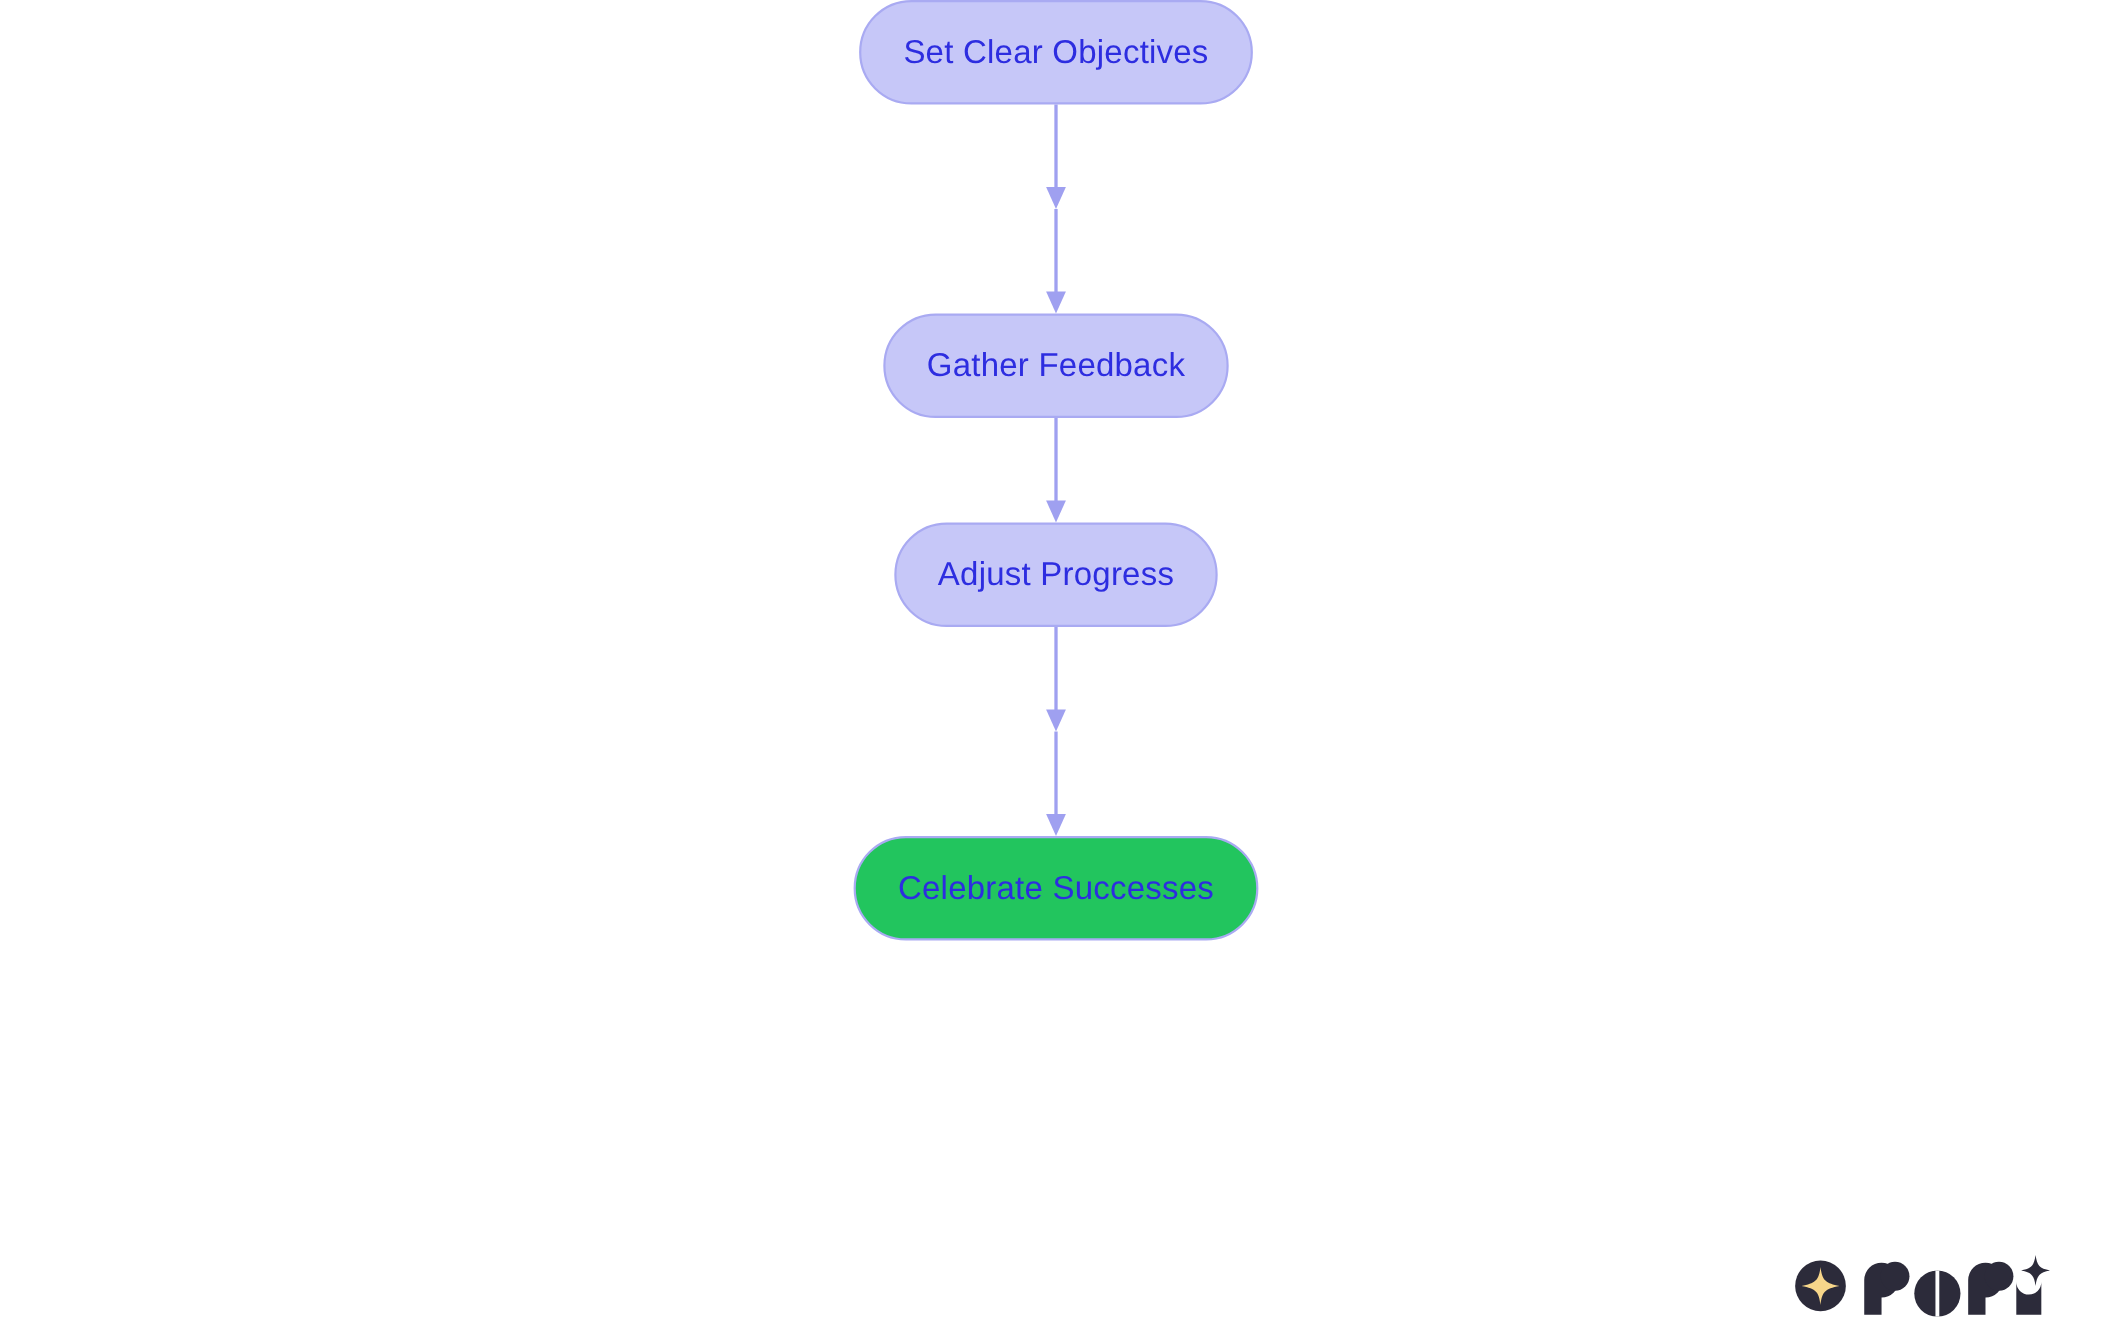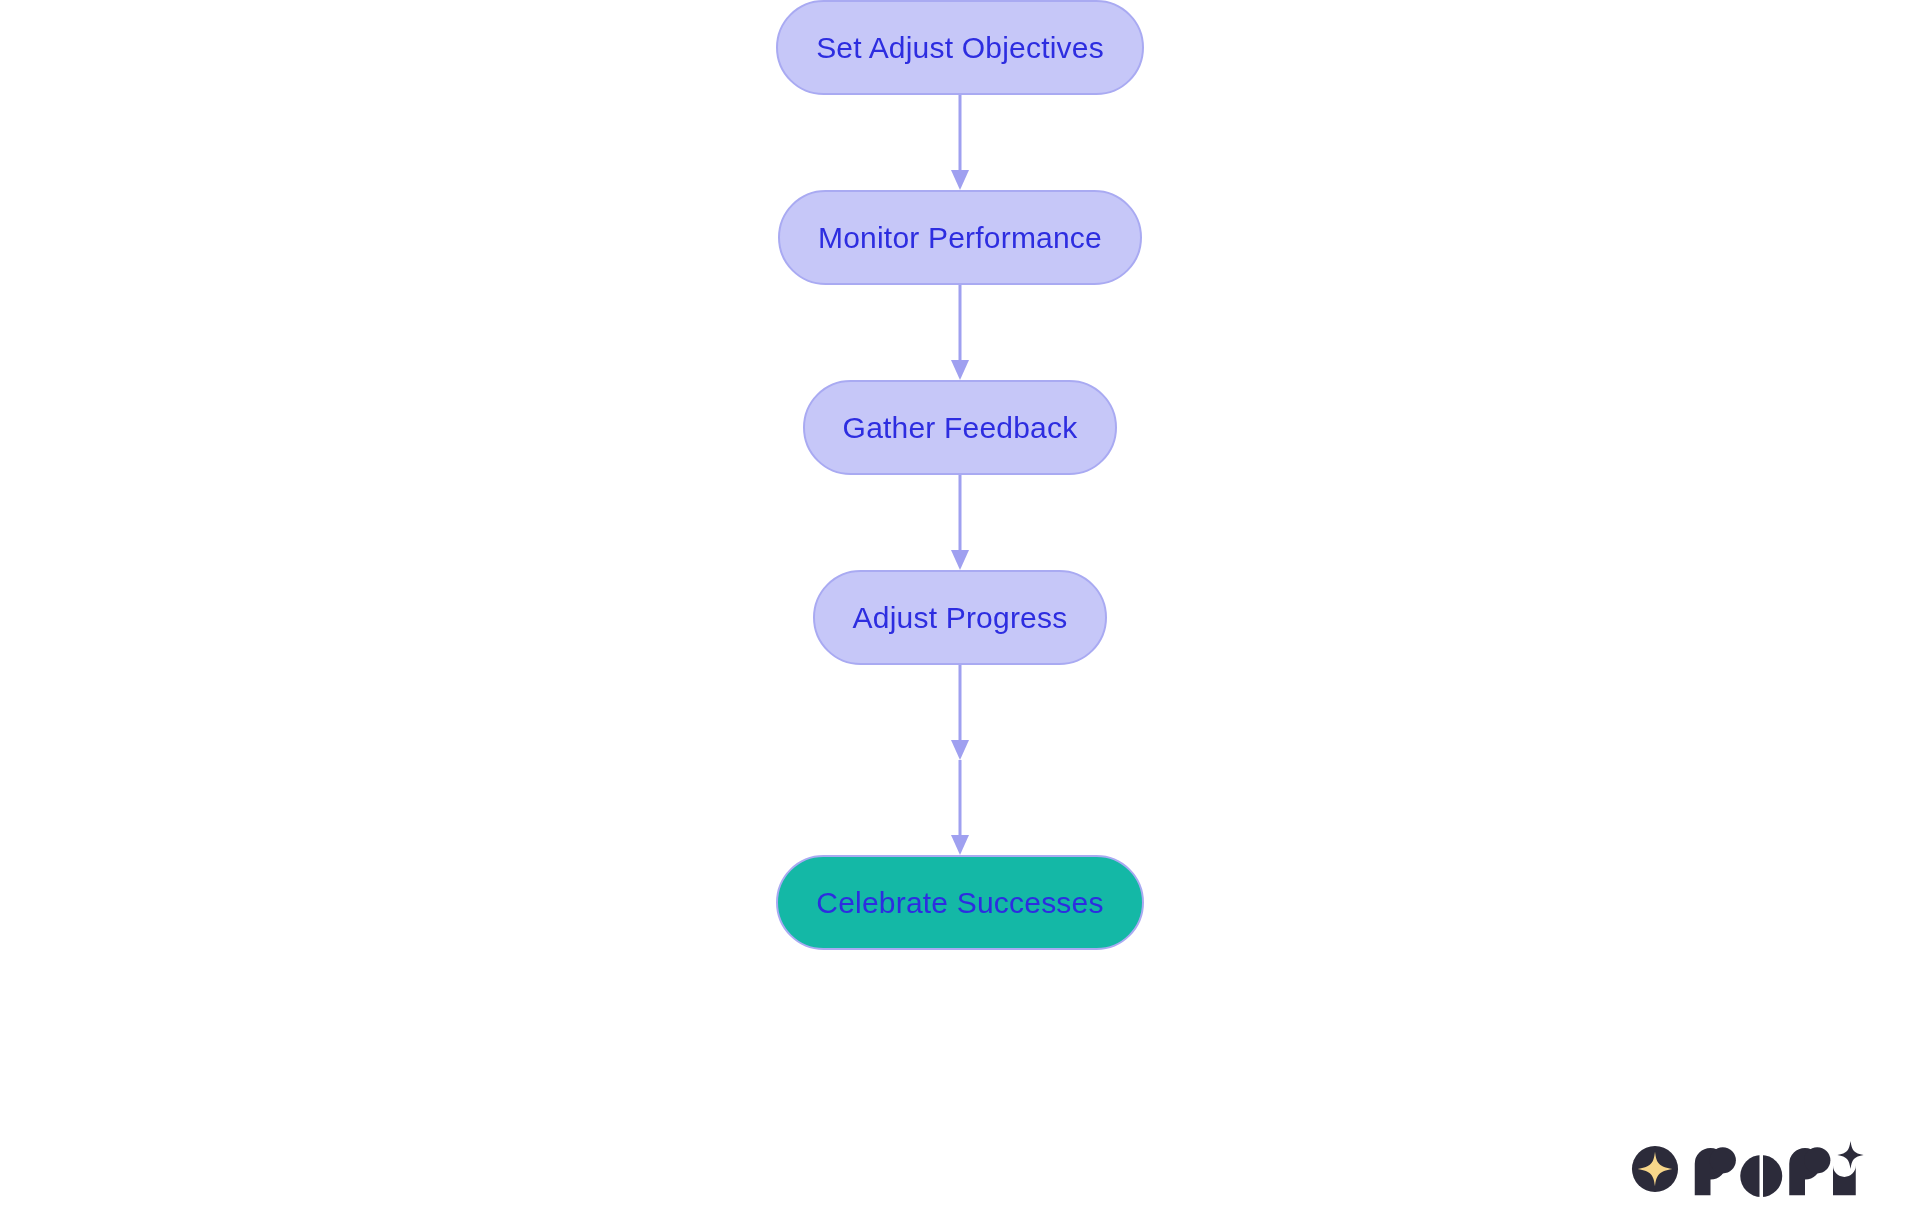--- a/index.html
+++ b/index.html
@@ -106,28 +106,27 @@
     white-space: nowrap;
   }
 </style>
 </head>
 <body style="background: rgb(255, 255, 255);">
 
 <div id="flowchart-canvas">
 
   <div class="flow-column">
 
-    <div class="flow-node" style="background: rgb(198, 199, 248); border-color: rgb(169, 170, 242); color: rgb(45, 45, 224);">Set Adjust Objectives</div>
+    <div class="flow-node" style="background: rgb(198, 199, 248); border-color: rgb(169, 170, 242); color: rgb(45, 45, 224);">Set Clear Objectives</div>
 
     <div class="flow-connector">
       <span class="conn-line" style="background: rgb(159, 160, 240);"></span>
       <span class="conn-head" style="border-top-color: rgb(159, 160, 240);"></span>
     </div>
 
-    <div class="flow-node" style="background: rgb(198, 199, 248); border-color: rgb(169, 170, 242); color: rgb(45, 45, 224);">Monitor Performance</div>
 
     <div class="flow-connector">
       <span class="conn-line" style="background: rgb(159, 160, 240);"></span>
       <span class="conn-head" style="border-top-color: rgb(159, 160, 240);"></span>
     </div>
 
     <div class="flow-node" style="background: rgb(198, 199, 248); border-color: rgb(169, 170, 242); color: rgb(45, 45, 224);">Gather Feedback</div>
 
     <div class="flow-connector">
       <span class="conn-line" style="background: rgb(159, 160, 240);"></span>
@@ -140,21 +139,21 @@
       <span class="conn-line" style="background: rgb(159, 160, 240);"></span>
       <span class="conn-head" style="border-top-color: rgb(159, 160, 240);"></span>
     </div>
 
 
     <div class="flow-connector">
       <span class="conn-line" style="background: rgb(159, 160, 240);"></span>
       <span class="conn-head" style="border-top-color: rgb(159, 160, 240);"></span>
     </div>
 
-    <div class="flow-node" style="background: #14b8a6; border-color: rgb(169, 170, 242); color: rgb(45, 45, 224);">Celebrate Successes</div>
+    <div class="flow-node" style="background: #22c55e; border-color: rgb(169, 170, 242); color: rgb(45, 45, 224);">Celebrate Successes</div>
 
   </div>
 
   <div id="brand-logo">
     <svg class="logo-badge" viewBox="0 0 100 100">
       <circle cx="50" cy="50" r="48" fill="#2c2b3a"></circle>
       <path d="M50 14 C53 38 58 45 86 50 C58 55 53 62 50 86 C47 62 42 55 14 50 C42 45 47 38 50 14 Z" fill="#f7d68a"></path>
     </svg>
 
     <svg class="logo-wordmark" viewBox="0 0 200 64">

